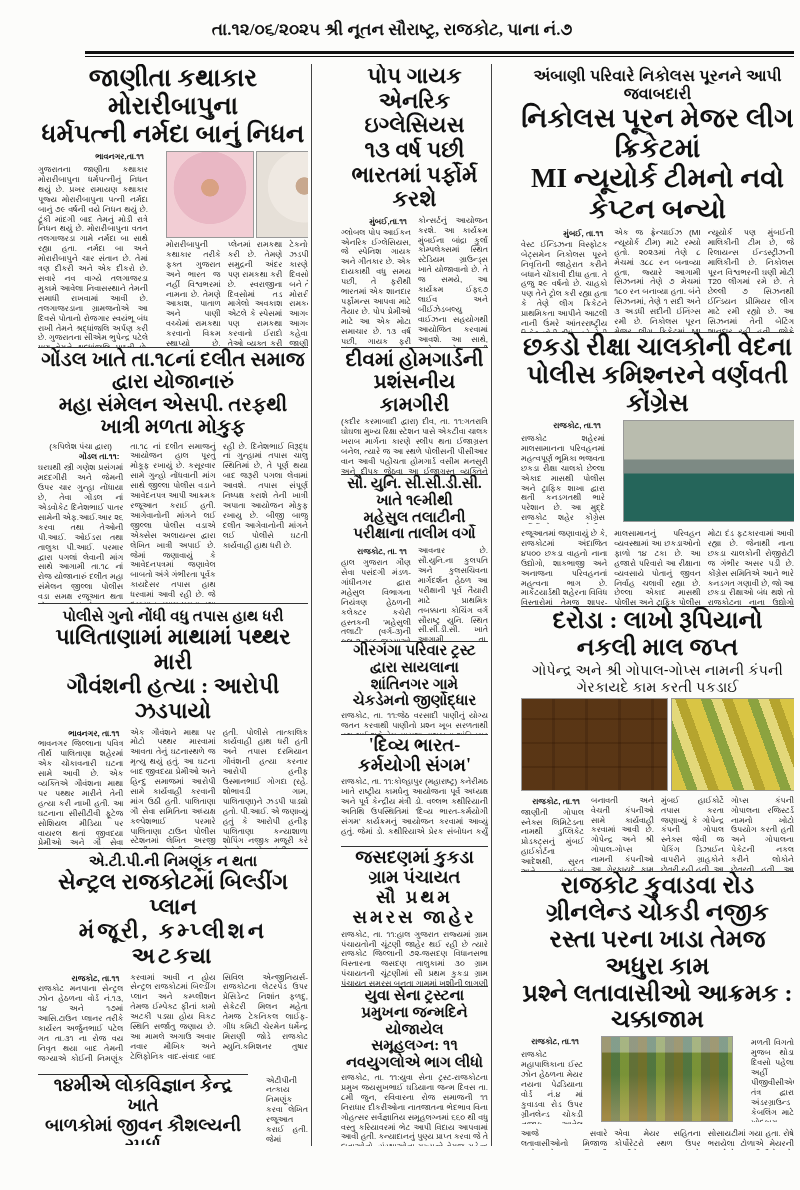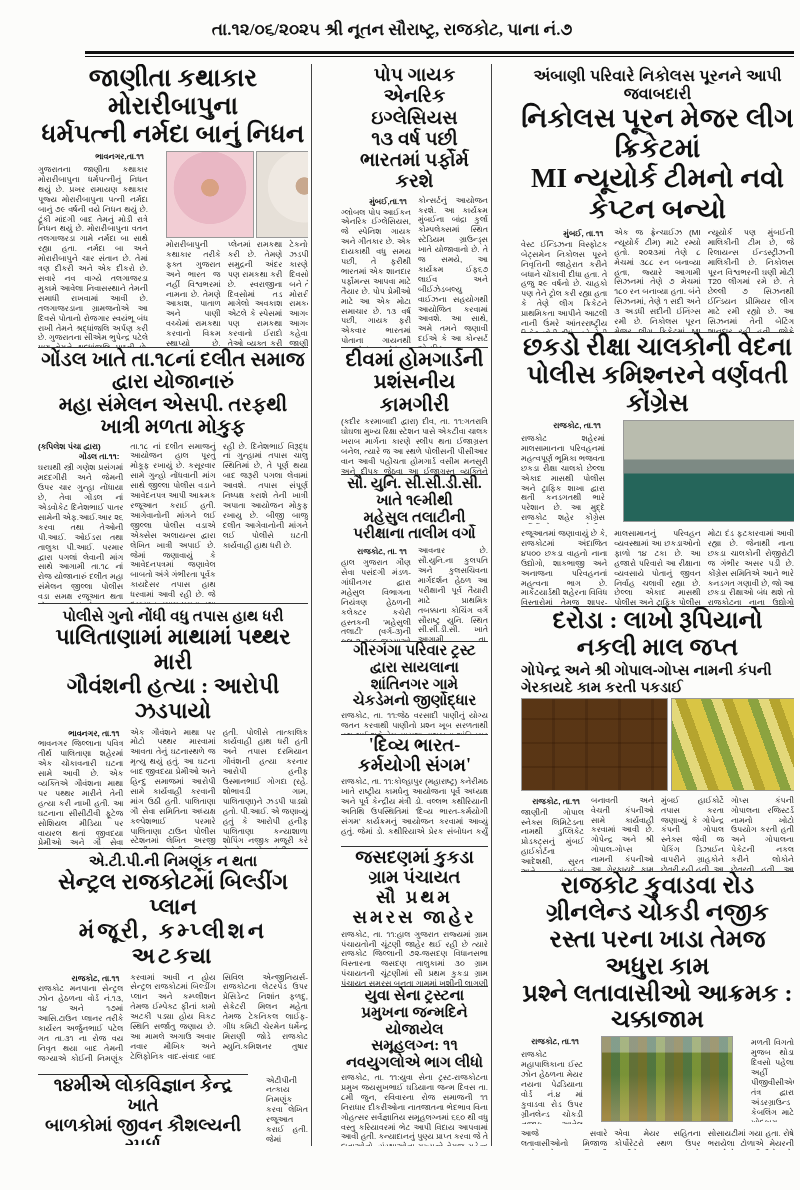--- a/index.html
+++ b/index.html
@@ -24,33 +24,33 @@
   .group { position:absolute; top:64px; }
   .g-left  { left:14px;  width:294px; }
   .g-mid   { left:317px; width:171px; }
   .g-right { left:497px; width:297px; }
   article { overflow:hidden;margin-left:24px; }
   article + article { border-top:1px solid #333; }
   .hline { text-align:center; font-weight:800; line-height:1.12;
            font-family:"Liberation Serif", serif; letter-spacing:0; }
   .fs28{font-size:27px;} .fs26{font-size:25px;} .fs25{font-size:24px;}
   .fs23{font-size:22px;} .fs21{font-size:20px;} .fs19{font-size:18px;}
-  .fs18{font-size:19px;} .fs16{font-size:15px;}
+  .fs18{font-size:22px;} .fs16{font-size:15px;}
   .spread{letter-spacing:3px;}
   .kicker { text-align:center; font-weight:bold; font-size:15px; padding-top:3px; }
-  .subhead { text-align:left; font-weight:bold; font-size:14.5px; padding:1px 0 2px; }
+  .subhead { text-align:center; font-weight:normal; font-size:14.5px; padding:1px 0 2px; }
   .body {
     font-size:8px; line-height:1.24; text-align:justify;
     overflow:hidden; padding-top:2px;
   }
   .cols2 { column-count:2; column-gap:7px; column-fill:auto; }
   .cols3 { column-count:3; column-gap:7px; column-fill:auto; }
   .cols4 { column-count:4; column-gap:7px; column-fill:auto; }
   .dateline { font-weight:bold; text-align:right; padding:1px 4px 1px 0; font-size:8px; }
-  .byline { font-weight:bold; font-size:8px; }
+  .byline { font-weight:normal; text-align:center; font-size:8px; }
   .frow { display:flex; gap:18px; }
   .photo { border:1px solid #999; flex:0 0 auto; }
   .ph-narmada { background:
       radial-gradient(circle at 50% 42%, #d9a183 13%, #e9b7c4 14% 55%, #f2cdd4 56%);
       background-color:#eec0c8; }
   .ph-morari { background:
       radial-gradient(circle at 55% 40%, #c8a88e 12%, #efe9e2 13% 52%, #e6e0d8 53%),
       linear-gradient(115deg, #f1ece4 55%, #2c2c30 56% 78%, #efeae2 79%); }
   .ph-memo { background:
       linear-gradient(180deg, #b9bcae 0 38%, #7d8a84 39% 52%, #25655a 53% 100%);}

